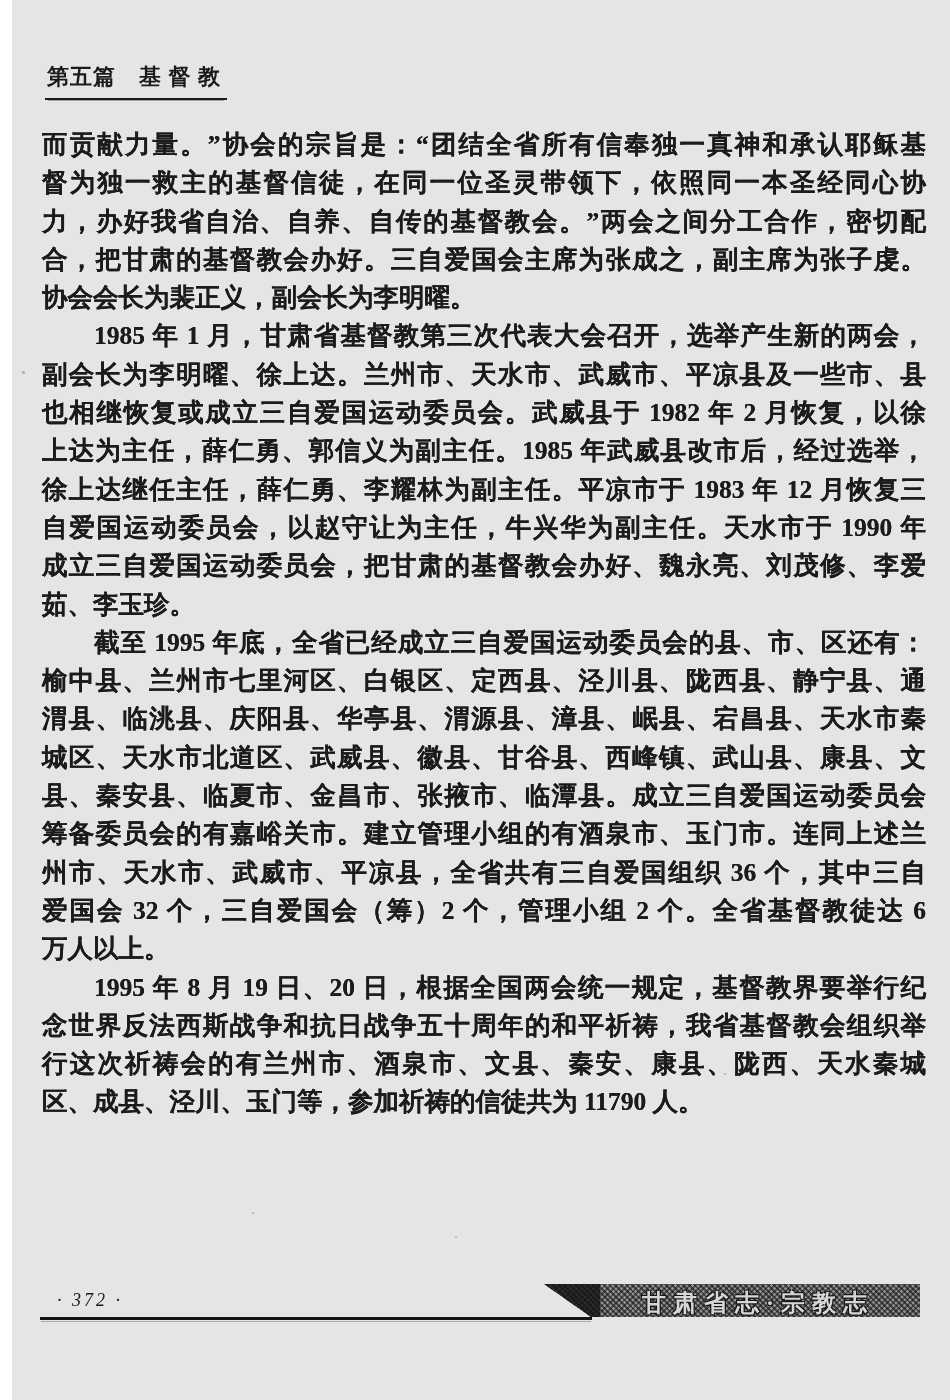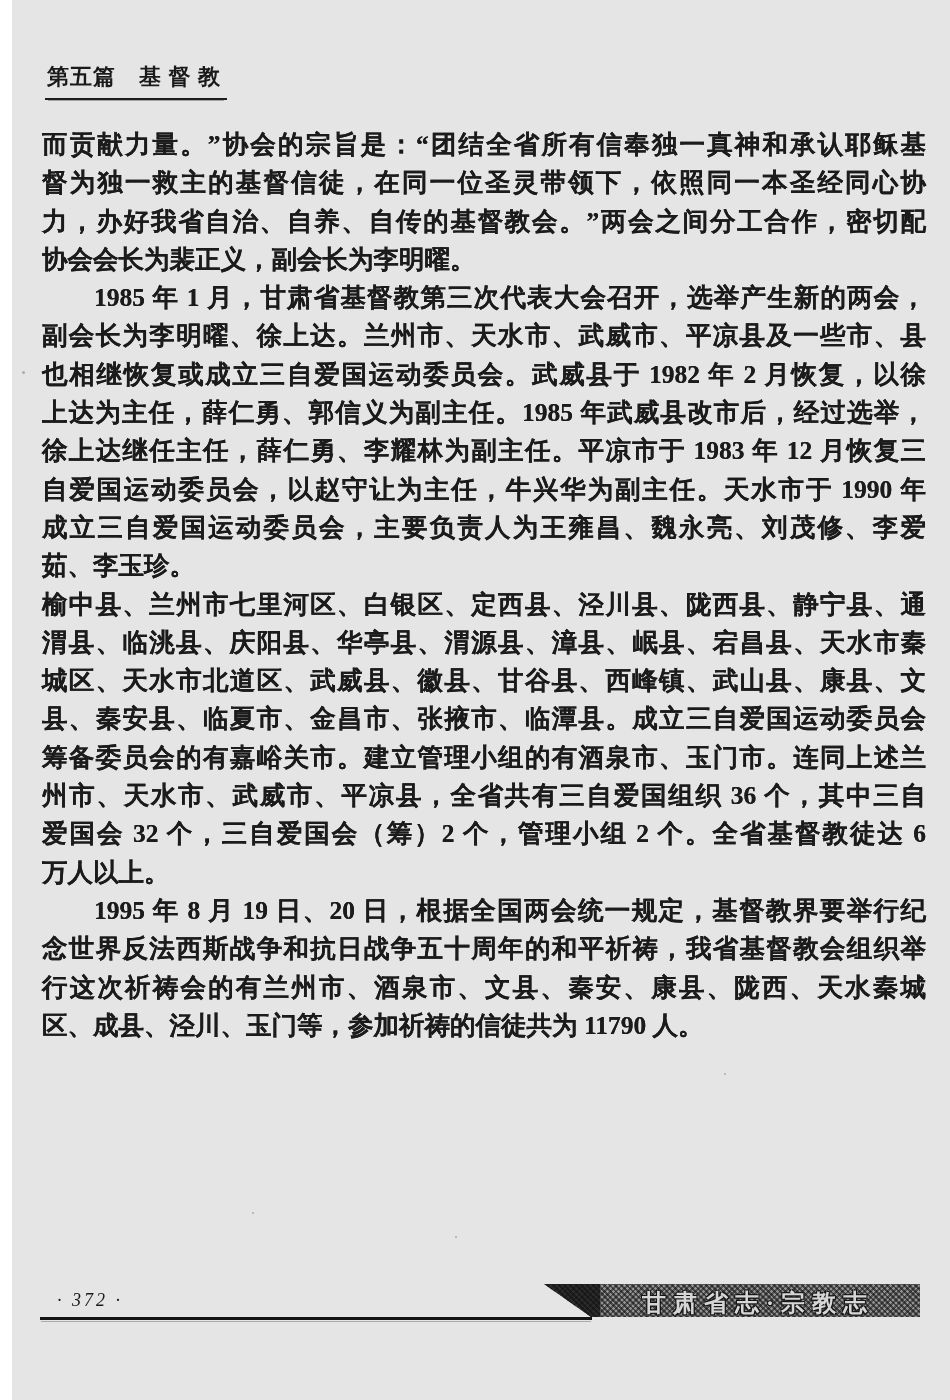--- a/index.html
+++ b/index.html
@@ -113,33 +113,35 @@
 
 <div class="page">
 
   <div class="chapter-header">第五篇　基 督 教</div>
 
   <div class="doc-body" id="doc-body">
       <div class="para">
         <div class="line">而贡献力量。”协会的宗旨是：“团结全省所有信奉独一真神和承认耶稣基</div>
         <div class="line">督为独一救主的基督信徒，在同一位圣灵带领下，依照同一本圣经同心协</div>
         <div class="line">力，办好我省自治、自养、自传的基督教会。”两会之间分工合作，密切配</div>
+        <div class="line">合，把甘肃的基督教会办好。三自爱国会主席为张成之，副主席为张子虔。</div>
         <div class="line last">协会会长为裴正义，副会长为李明曜。</div>
       </div>
       <div class="para">
         <div class="line first">1985 年 1 月，甘肃省基督教第三次代表大会召开，选举产生新的两会，</div>
         <div class="line">副会长为李明曜、徐上达。兰州市、天水市、武威市、平凉县及一些市、县</div>
         <div class="line">也相继恢复或成立三自爱国运动委员会。武威县于 1982 年 2 月恢复，以徐</div>
         <div class="line">上达为主任，薛仁勇、郭信义为副主任。1985 年武威县改市后，经过选举，</div>
         <div class="line">徐上达继任主任，薛仁勇、李耀林为副主任。平凉市于 1983 年 12 月恢复三</div>
         <div class="line">自爱国运动委员会，以赵守让为主任，牛兴华为副主任。天水市于 1990 年</div>
-        <div class="line">成立三自爱国运动委员会，主要负责人为王雍昌、魏永亮、刘茂修、李爱</div>
+        <div class="line">成立三自爱国运动委员会，把甘肃的基督教会办好、魏永亮、刘茂修、李爱</div>
         <div class="line last">茹、李玉珍。</div>
       </div>
       <div class="para">
+        <div class="line first">截至 1995 年底，全省已经成立三自爱国运动委员会的县、市、区还有：</div>
         <div class="line">榆中县、兰州市七里河区、白银区、定西县、泾川县、陇西县、静宁县、通</div>
         <div class="line">渭县、临洮县、庆阳县、华亭县、渭源县、漳县、岷县、宕昌县、天水市秦</div>
         <div class="line">城区、天水市北道区、武威县、徽县、甘谷县、西峰镇、武山县、康县、文</div>
         <div class="line">县、秦安县、临夏市、金昌市、张掖市、临潭县。成立三自爱国运动委员会</div>
         <div class="line">筹备委员会的有嘉峪关市。建立管理小组的有酒泉市、玉门市。连同上述兰</div>
         <div class="line">州市、天水市、武威市、平凉县，全省共有三自爱国组织 36 个，其中三自</div>
         <div class="line">爱国会 32 个，三自爱国会（筹）2 个，管理小组 2 个。全省基督教徒达 6</div>
         <div class="line last">万人以上。</div>
       </div>
       <div class="para">

